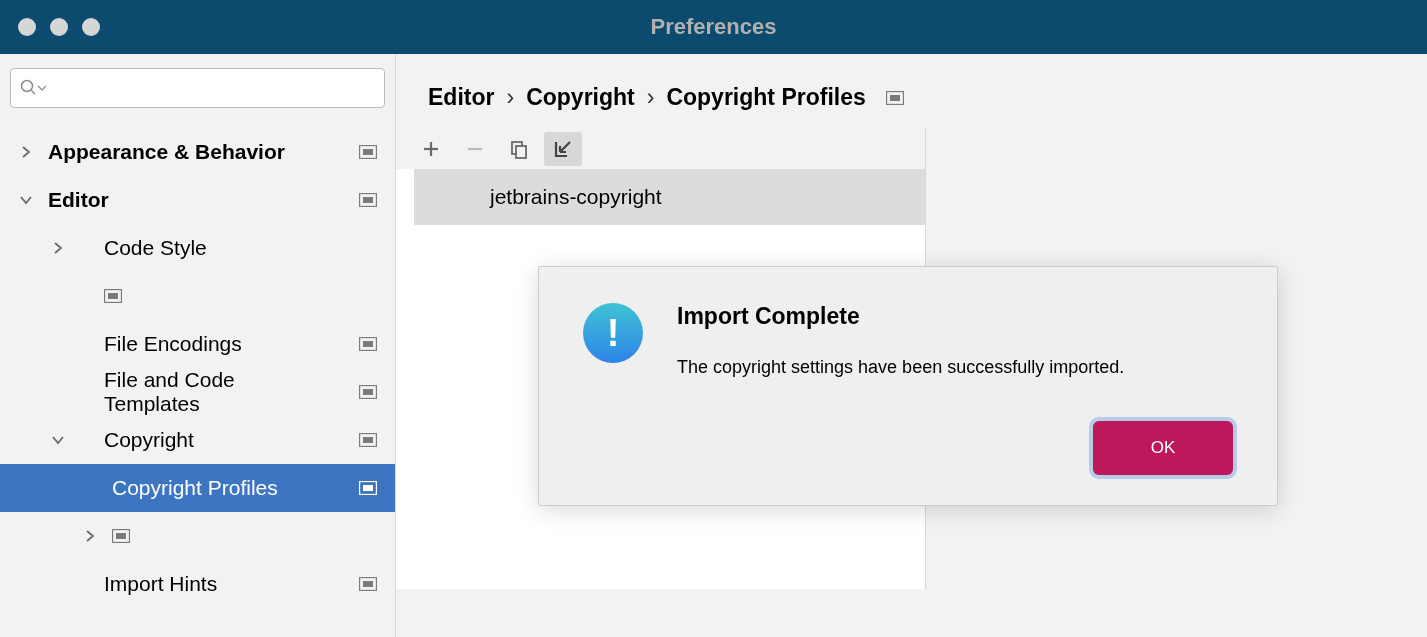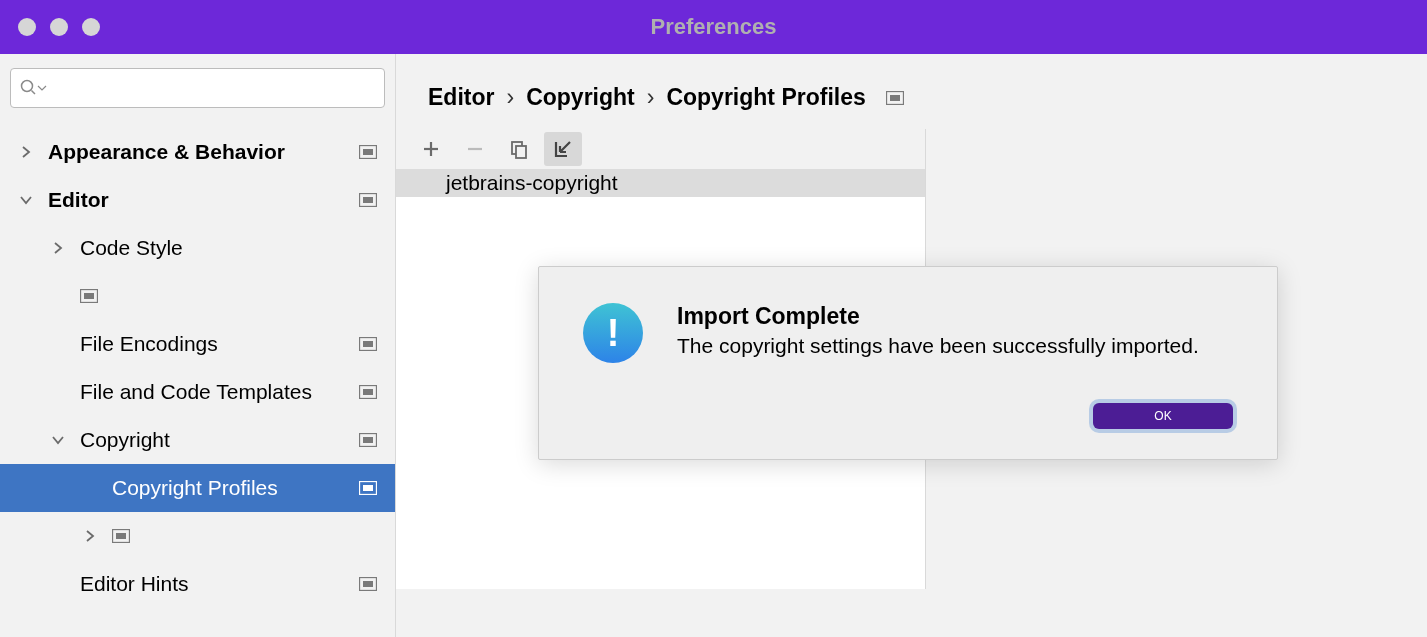--- a/index.html
+++ b/index.html
@@ -10,21 +10,21 @@
       background: #f2f2f2;
       width: 1427px;
       height: 637px;
       overflow: hidden;
       position: relative;
     }
     
     
     .titlebar {
       height: 54px;
-      background: #6d28d9;
+      background: #0c4a6e;
       display: flex;
       align-items: center;
       position: relative;
     }
     .traffic-lights {
       display: flex;
       gap: 14px;
       padding-left: 18px;
     }
     .traffic-light {
@@ -84,21 +84,21 @@
     }
     .tree-item {
       display: flex;
       align-items: center;
       height: 48px;
       padding-right: 18px;
       cursor: pointer;
       font-size: 21px;
     }
     .tree-item.level-0 { padding-left: 20px; }
-    .tree-item.level-1 { padding-left: 52px; }
+    .tree-item.level-1 { padding-left: 52px; gap: 24px; }
     .tree-item.level-2 { padding-left: 84px; }
     .tree-item.bold { font-weight: 700; }
     .tree-item.selected {
       background: #3e75c3;
       color: #fff;
     }
     .tree-chevron {
       width: 28px;
       display: flex;
       align-items: center;
@@ -170,26 +170,27 @@
     .tb-btn.highlighted {
       background: #d8d8d8;
     }
     .tb-btn.disabled { opacity: 0.4; cursor: default; }
     
     .profile-list {
       background: #fff;
       min-height: 420px;
     }
     .profile-item {
-      height: 28px;
-      display: flex;
-      align-items: center;
-      padding-left: 50px;
+      height: 56px;
+      display: flex;
+      align-items: center;
+      padding-left: 76px;
       font-size: 21px;
       background: #dcdcdc;
+      margin-left: 18px;
     }
     
     
     .dialog {
       position: absolute;
       left: 538px;
       top: 266px;
       width: 740px;
       background: #efefef;
       border: 1px solid #ccc;
@@ -215,39 +216,39 @@
       color: #fff;
       font-size: 38px;
       font-weight: 900;
     }
     .dialog-text {
       flex: 1;
     }
     .dialog-title {
       font-size: 23px;
       font-weight: 700;
-      margin-bottom: 0;
+      margin-bottom: 24px;
     }
     .dialog-msg {
-      font-size: 21px;
+      font-size: 18px;
       line-height: 1.5;
     }
     .dialog-buttons {
       display: flex;
       justify-content: flex-end;
       margin-top: 40px;
     }
     .dialog-ok {
       width: 140px;
-      height: 26px;
-      background: #4c1d95;
+      height: 54px;
+      background: #be185d;
       color: #fff;
       border: none;
       border-radius: 6px;
-      font-size: 12px;
+      font-size: 17px;
       cursor: pointer;
       box-shadow: 0 0 0 4px rgba(130,170,220,0.5);
     }
   </style>
 </head>
 <body>
 
 <div class="titlebar">
   <div class="traffic-lights">
     <div class="traffic-light"></div>
@@ -371,21 +372,21 @@
           </span>
           <span class="tree-badge">
             <svg width="18" height="14" viewBox="0 0 18 14">
               <rect x="0.5" y="0.5" width="17" height="13" fill="none" stroke="#7a7a7a" stroke-width="1.3"></rect>
               <rect x="4" y="4" width="10" height="6" fill="#7a7a7a"></rect>
             </svg>
           </span>
         </div>
         <div class="tree-item level-1">
           <span class="tree-chevron"></span>
-          <span class="tree-label">Editor Hints</span>
+          <span class="tree-label">Import Hints</span>
           <span class="tree-badge">
             <svg width="18" height="14" viewBox="0 0 18 14">
               <rect x="0.5" y="0.5" width="17" height="13" fill="none" stroke="#7a7a7a" stroke-width="1.3"></rect>
               <rect x="4" y="4" width="10" height="6" fill="#7a7a7a"></rect>
             </svg>
           </span>
         </div>
       </div>
   </div>
 

